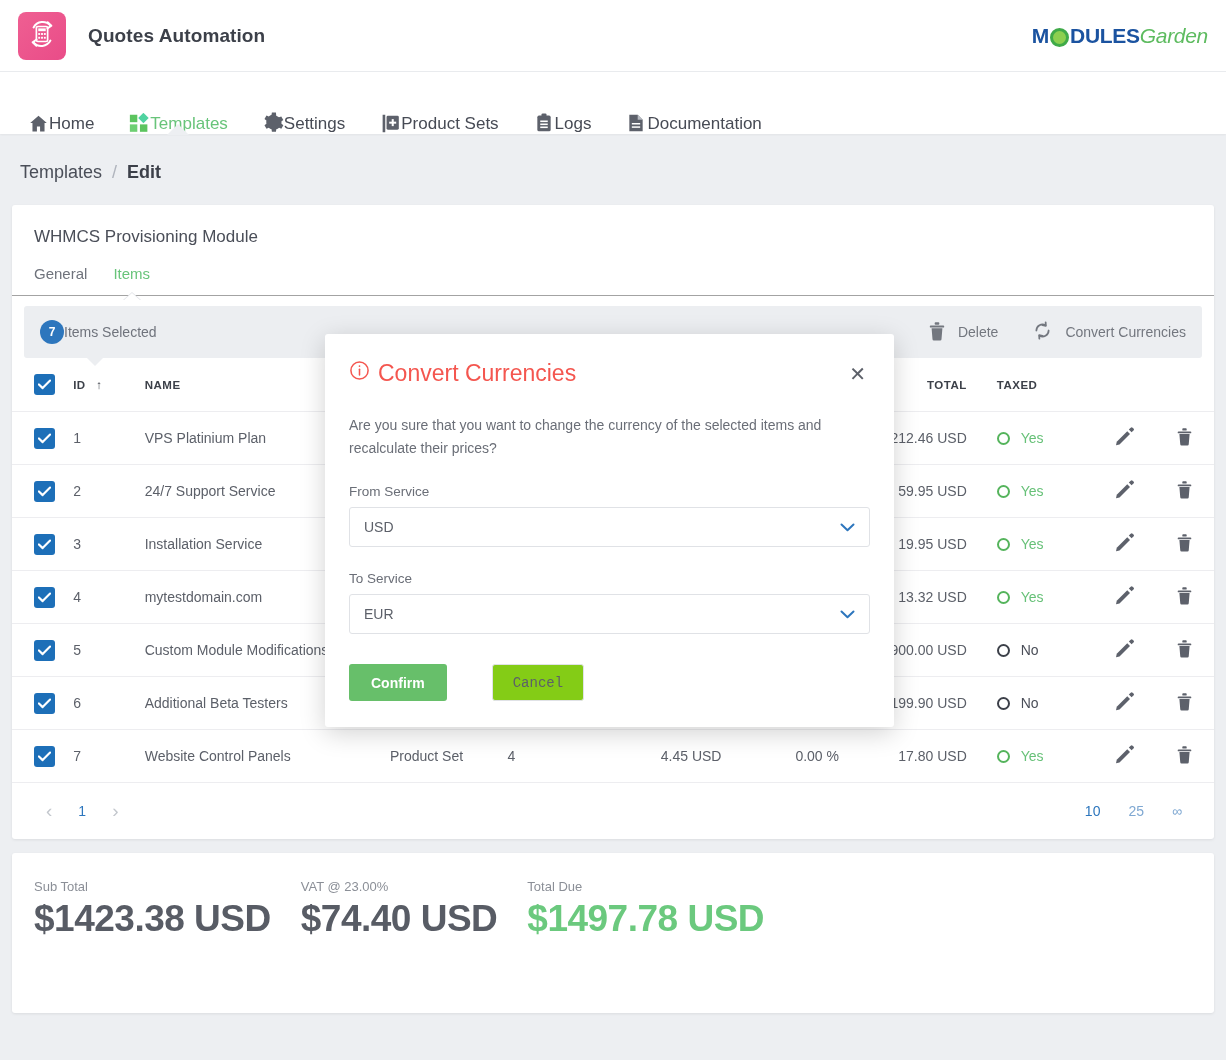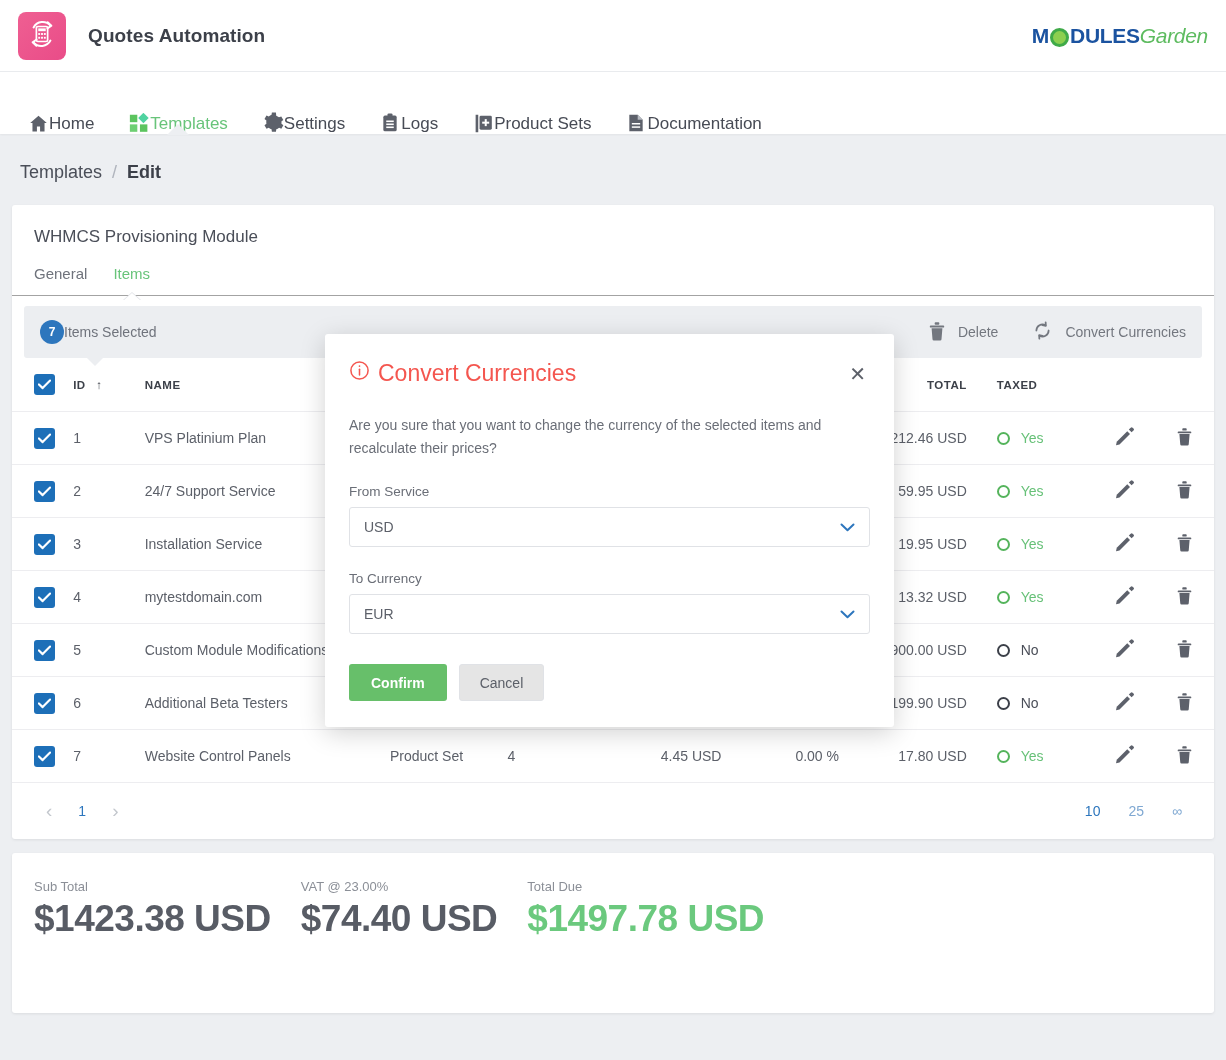--- a/index.html
+++ b/index.html
@@ -216,23 +216,24 @@
     font-size: 14px; color: #5c6069; cursor: pointer;
   }
   .select .caret { margin-left: auto; color: #2d76bd; }
   .modal-actions { display: flex; gap: 12px; margin-top: 30px; }
   .btn-confirm {
     background: #67bf6a; color: #fff; font-size: 14px; font-weight: bold;
     border: none; border-radius: 3px; padding: 0 22px; height: 37px; cursor: pointer;
     font-family: "Liberation Sans", sans-serif;
   }
   .btn-cancel {
-    background: #e5e5e5; color: #5c6069; font-size: 14px;
+    background: #84cc16; color: #5c6069; font-size: 14px;
     border: 1px solid #e0e2e6; border-radius: 3px; padding: 0 20px; height: 37px; cursor: pointer;
-    font-family: Liberation Sans, sans-serif;
+    font-family: Liberation Mono, monospace;
+    margin-left: 33px;
   }
   .page-wrap { position: relative; width: 1226px; height: 1060px; overflow: hidden; }
 </style>
 </head>
 <body>
 
 <div class="page-wrap">
 
   <div class="topbar">
     <div class="applogo">
@@ -293,42 +294,42 @@
         <svg width="22" height="22" viewBox="0 0 24 24" fill="#5d616b">
           <path d="M12 8.2a3.8 3.8 0 100 7.6 3.8 3.8 0 000-7.6zm9.3 3.8c0-.6-.06-1.2-.17-1.76l2.1-1.6-2.2-3.8-2.5 1a9.3 9.3 0 00-3-1.75L15.2.5h-4.4l-.4 2.6a9.3 9.3 0 00-3 1.75l-2.5-1-2.2 3.8 2.1 1.6a9.6 9.6 0 000 3.5l-2.1 1.6 2.2 3.8 2.5-1a9.3 9.3 0 003 1.75l.4 2.6h4.4l.4-2.6a9.3 9.3 0 003-1.75l2.5 1 2.2-3.8-2.1-1.6c.11-.56.17-1.16.17-1.76z"></path>
         </svg>
       </span>
       <span class="navlabel">Settings</span>
 
     </div>
 
     <div class="navitem">
       <span class="navicon">
+        <svg width="21" height="21" viewBox="0 0 24 24">
+          <path d="M3 2 h3 v20 h-3z" fill="#5d616b"></path>
+          <rect x="7.5" y="3" width="14" height="16" rx="1.6" fill="#5d616b"></rect>
+          <rect x="13.4" y="7" width="2.3" height="8" fill="#fff"></rect>
+          <rect x="10.5" y="9.9" width="8" height="2.3" fill="#fff"></rect>
+        </svg>
+      </span>
+      <span class="navlabel">Product Sets</span>
+
+    </div>
+
+    <div class="navitem">
+      <span class="navicon">
         <svg width="20" height="20" viewBox="0 0 24 24">
           <rect x="4" y="3" width="16" height="19" rx="2" fill="#5d616b"></rect>
           <rect x="9" y="0.5" width="6" height="4.5" rx="1.4" fill="#5d616b"></rect>
           <rect x="7.5" y="9" width="9" height="1.9" fill="#fff"></rect>
           <rect x="7.5" y="12.6" width="9" height="1.9" fill="#fff"></rect>
           <rect x="7.5" y="16.2" width="9" height="1.9" fill="#fff"></rect>
         </svg>
       </span>
       <span class="navlabel">Logs</span>
-
-    </div>
-
-    <div class="navitem">
-      <span class="navicon">
-        <svg width="21" height="21" viewBox="0 0 24 24">
-          <path d="M3 2 h3 v20 h-3z" fill="#5d616b"></path>
-          <rect x="7.5" y="3" width="14" height="16" rx="1.6" fill="#5d616b"></rect>
-          <rect x="13.4" y="7" width="2.3" height="8" fill="#fff"></rect>
-          <rect x="10.5" y="9.9" width="8" height="2.3" fill="#fff"></rect>
-        </svg>
-      </span>
-      <span class="navlabel">Product Sets</span>
 
     </div>
 
     <div class="navitem">
       <span class="navicon">
         <svg width="20" height="20" viewBox="0 0 24 24">
           <path d="M4 2 h10 l6 6 v14 H4z" fill="#5d616b"></path>
           <path d="M14 2 v6 h6z" fill="#b9bcc3"></path>
           <rect x="7" y="12" width="10" height="1.8" fill="#fff"></rect>
           <rect x="7" y="16" width="10" height="1.8" fill="#fff"></rect>
@@ -737,21 +738,21 @@
     <div class="field-label">From Service</div>
     <div class="select">
       <span>USD</span>
       <span class="caret">
         <svg width="15" height="9" viewBox="0 0 15 9" fill="none" stroke="#2d76bd" stroke-width="2">
             <path d="M1.5 1.5 L7.5 7.2 L13.5 1.5" stroke-linecap="round" stroke-linejoin="round"></path>
           </svg>
       </span>
     </div>
 
-    <div class="field-label">To Currency</div>
+    <div class="field-label">To Service</div>
     <div class="select">
       <span>EUR</span>
       <span class="caret">
         <svg width="15" height="9" viewBox="0 0 15 9" fill="none" stroke="#2d76bd" stroke-width="2">
             <path d="M1.5 1.5 L7.5 7.2 L13.5 1.5" stroke-linecap="round" stroke-linejoin="round"></path>
           </svg>
       </span>
     </div>
 
     <div class="modal-actions">

